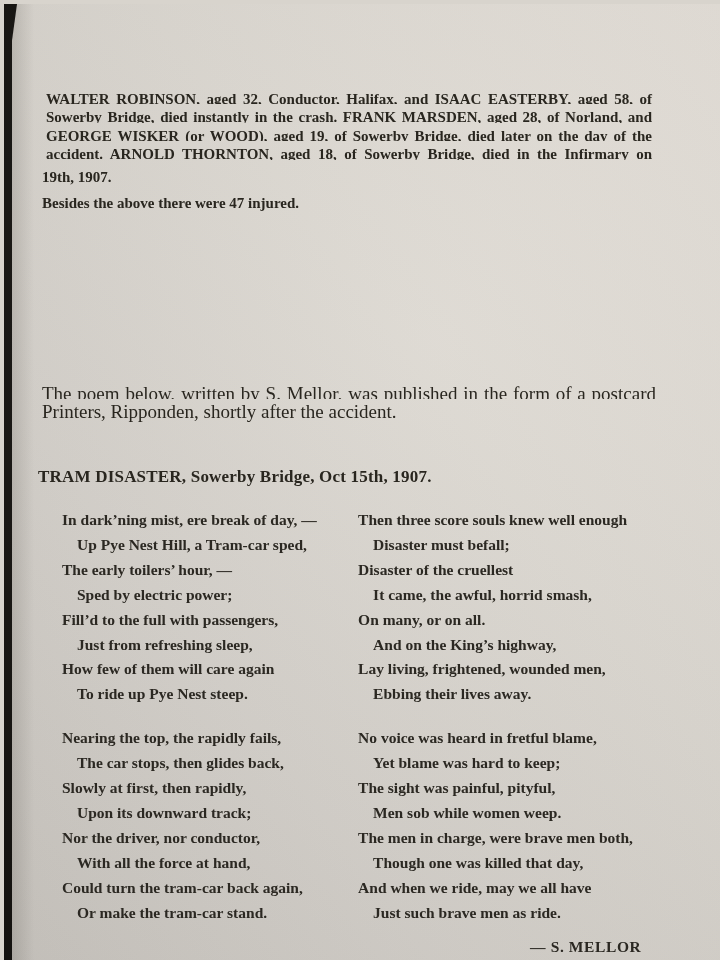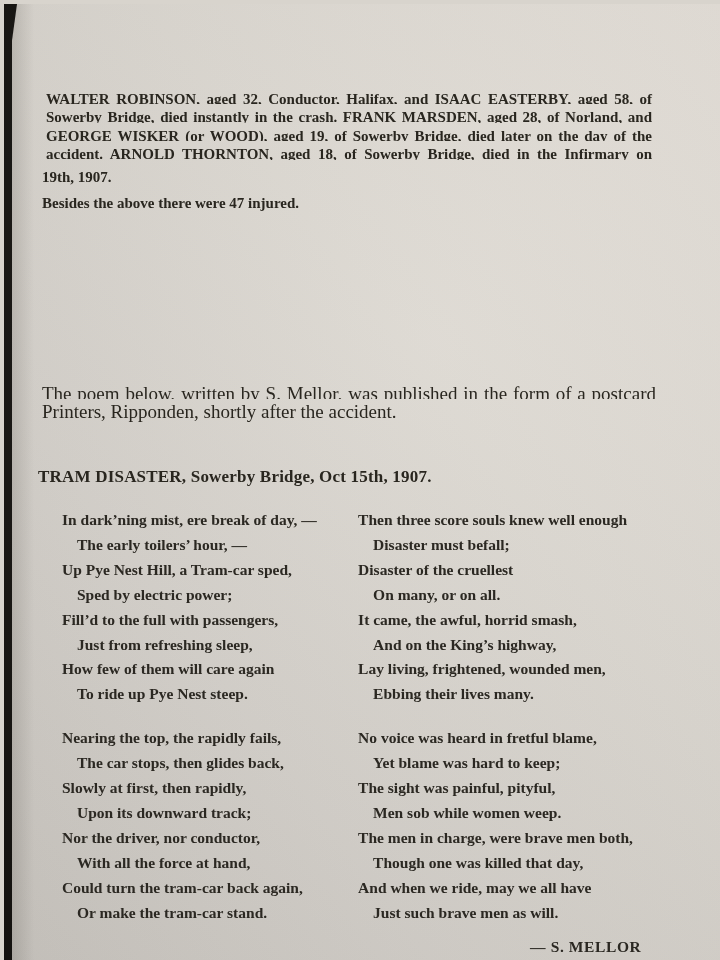--- a/index.html
+++ b/index.html
@@ -100,22 +100,22 @@
     <div>Printers, Ripponden, shortly after the accident.</div>
   </section>
 
   <h2 class="poem-title">TRAM DISASTER, Sowerby Bridge, Oct 15th, 1907.</h2>
 
   <div class="poem-columns">
     <div class="poem-col-left">
       <div class="stanza">
 
       <div class="poem-line">In dark’ning mist, ere break of day, —</div>
+          <div class="poem-line">Up Pye Nest Hill, a Tram-car sped,</div>
           <div class="poem-line">The early toilers’ hour, —</div>
-          <div class="poem-line">Up Pye Nest Hill, a Tram-car sped,</div>
           <div class="poem-line">Sped by electric power;</div>
           <div class="poem-line">Fill’d to the full with passengers,</div>
           <div class="poem-line">Just from refreshing sleep,</div>
           <div class="poem-line">How few of them will care again</div>
           <div class="poem-line">To ride up Pye Nest steep.</div>
         </div>
       <div class="stanza">
 
       <div class="poem-line">Nearing the top, the rapidly fails,</div>
           <div class="poem-line">The car stops, then glides back,</div>
@@ -126,33 +126,33 @@
           <div class="poem-line">Could turn the tram-car back again,</div>
           <div class="poem-line">Or make the tram-car stand.</div>
         </div>
     </div>
     <div class="poem-col-right">
       <div class="stanza">
 
       <div class="poem-line">Then three score souls knew well enough</div>
           <div class="poem-line">Disaster must befall;</div>
           <div class="poem-line">Disaster of the cruellest</div>
+          <div class="poem-line">It came, the awful, horrid smash,</div>
           <div class="poem-line">On many, or on all.</div>
-          <div class="poem-line">It came, the awful, horrid smash,</div>
           <div class="poem-line">And on the King’s highway,</div>
           <div class="poem-line">Lay living, frightened, wounded men,</div>
-          <div class="poem-line">Ebbing their lives many.</div>
+          <div class="poem-line">Ebbing their lives away.</div>
         </div>
       <div class="stanza">
 
       <div class="poem-line">No voice was heard in fretful blame,</div>
           <div class="poem-line">Yet blame was hard to keep;</div>
           <div class="poem-line">The sight was painful, pityful,</div>
           <div class="poem-line">Men sob while women weep.</div>
           <div class="poem-line">The men in charge, were brave men both,</div>
           <div class="poem-line">Though one was killed that day,</div>
           <div class="poem-line">And when we ride, may we all have</div>
-          <div class="poem-line">Just such brave men as will.</div>
+          <div class="poem-line">Just such brave men as ride.</div>
         </div>
       <div class="signature">— S. MELLOR</div>
     </div>
   </div>
 </div>
 
 </body></html>

